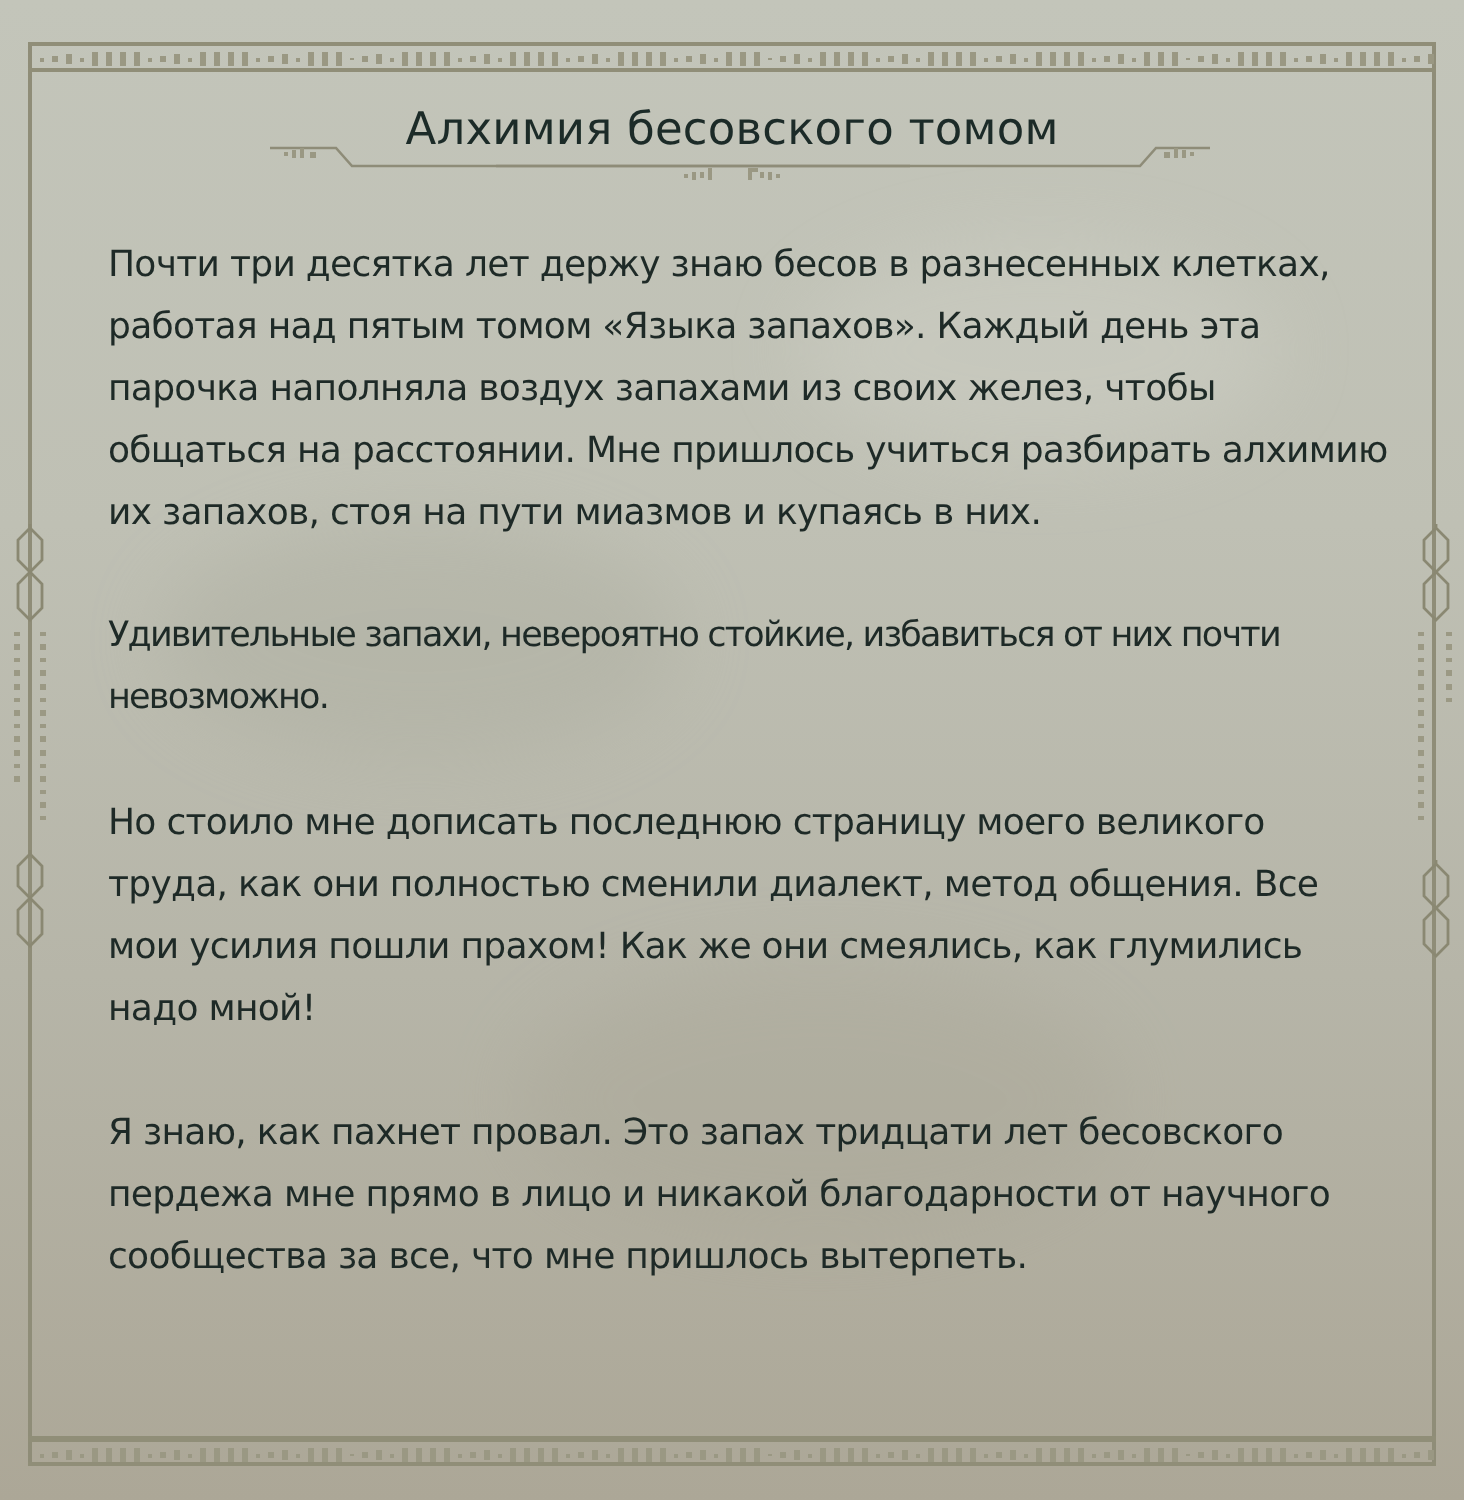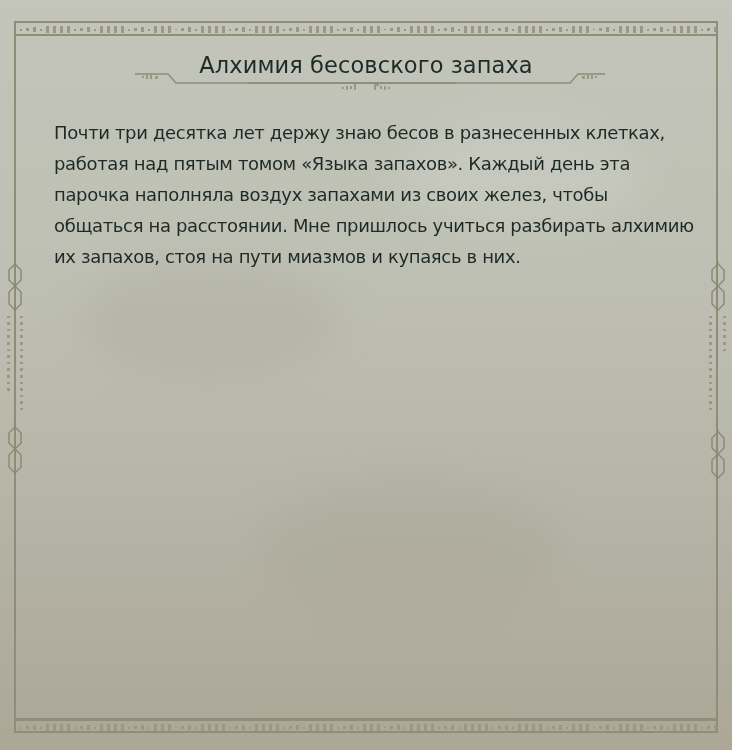--- a/index.html
+++ b/index.html
@@ -397,21 +397,21 @@
     </g>
   </svg>
 </div>
 <div class="side-orn" style="left:708px;top:430px;">
   <svg width="20" height="50" viewBox="0 0 20 50">
     <path d="M10 0 L10 2 L16 8 L16 18 L10 24 L4 18 L4 8 L10 2 M10 24 L16 30 L16 42 L10 48 L4 42 L4 30 L10 24" fill="none" stroke="#8a8872" stroke-width="1.4"></path>
   </svg>
 </div>
 
 <div class="title-wrap">
-  <span class="title">Алхимия бесовского запаха</span>
+  <span class="title">Алхимия бесовского томом</span>
 </div>
 
 <svg class="title-deco" viewBox="0 0 480 30" width="480" height="30">
   <path d="M5 4 L38 4 L46 13 L325 13" fill="none" stroke="#8e8c78" stroke-width="1.3"></path>
   <path d="M118 13 L440 13 L448 4 L475 4" fill="none" stroke="#8e8c78" stroke-width="1.3"></path>
   <g fill="#9a9883">
     <rect x="12" y="6" width="2" height="2"></rect>
       <rect x="16" y="5" width="2" height="4"></rect>
       <rect x="20" y="4" width="2" height="5"></rect>
       <rect x="25" y="6" width="3" height="3"></rect>
@@ -426,13 +426,16 @@
     <rect x="244" y="14" width="2" height="6"></rect>
       <rect x="244" y="14" width="5" height="2"></rect>
       <rect x="250" y="16" width="2" height="3"></rect>
       <rect x="254" y="16" width="2" height="4"></rect>
       <rect x="258" y="17" width="2" height="2"></rect>
   </g>
 </svg>
 
 <div class="content">
   <p>Почти три десятка лет держу знаю бесов в разнесенных клетках, работая над пятым томом «Языка запахов». Каждый день эта парочка наполняла воздух запахами из своих желез, чтобы общаться на расстоянии. Мне пришлось учиться разбирать алхимию их запахов, стоя на пути миазмов и купаясь в них.</p>
+  <p class="narrow">Удивительные запахи, невероятно стойкие, избавиться от них почти невозможно.</p>
+  <p>Но стоило мне дописать последнюю страницу моего великого труда, как они полностью сменили диалект, метод общения. Все мои усилия пошли прахом! Как же они смеялись, как глумились надо мной!</p>
+  <p>Я знаю, как пахнет провал. Это запах тридцати лет бесовского пердежа мне прямо в лицо и никакой благодарности от научного сообщества за все, что мне пришлось вытерпеть.</p>
 </div>
 
 </body></html>

